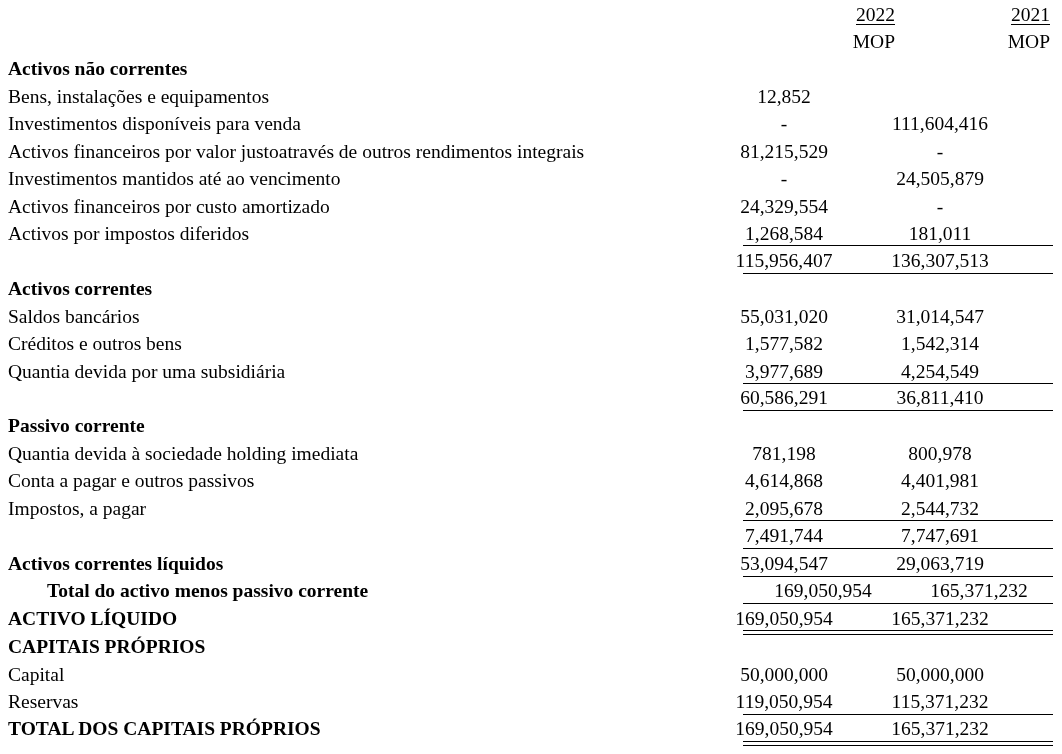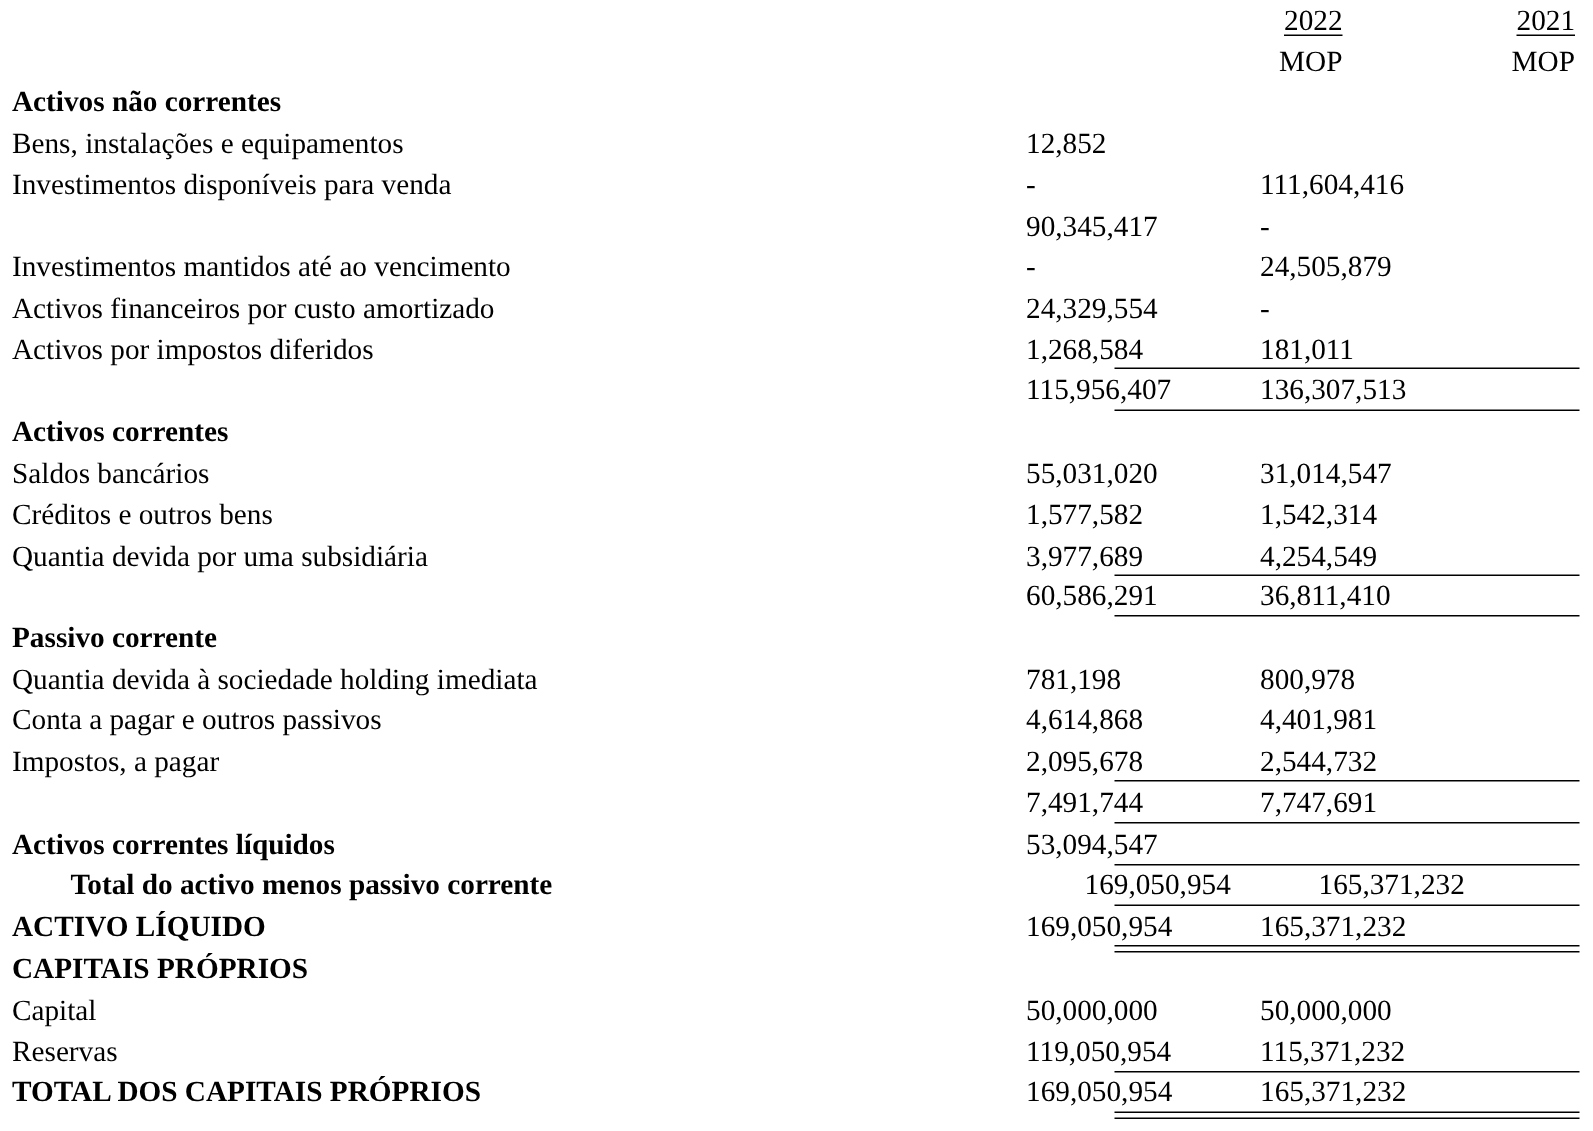--- a/index.html
+++ b/index.html
@@ -38,21 +38,21 @@
     }
     .row .label {
       position: absolute;
       left: 8px;
       white-space: nowrap;
     }
     .row.bold .label { font-weight: bold; }
     .row .v1, .row .v2 {
       position: absolute;
       width: 200px;
-      text-align: left;
+      text-align: center;
       white-space: nowrap;
     }
     .row .v1 { left: 684px; }
     .row .v2 { left: 840px; }
     .rule {
       position: absolute;
       left: 743px;
       width: 310px;
       height: 0;
       border-top: 1.6px solid #000;
@@ -77,21 +77,22 @@
 <div class="row" style="top:82.5px;">
   <span class="label">Bens, instalações e equipamentos</span>
   <span class="v1">12,852</span>
 </div>
 <div class="row" style="top:110px;">
   <span class="label">Investimentos disponíveis para venda</span>
   <span class="v1">-</span>
   <span class="v2">111,604,416</span>
 </div>
 <div class="row" style="top:137.5px;">
-  <span class="v1">90,345,417</span>
+  <span class="label">Activos financeiros por valor justoatravés de outros rendimentos integrais</span>
+  <span class="v1">81,215,529</span>
   <span class="v2">-</span>
 </div>
 <div class="row" style="top:165px;">
   <span class="label">Investimentos mantidos até ao vencimento</span>
   <span class="v1">-</span>
   <span class="v2">24,505,879</span>
 </div>
 <div class="row" style="top:192.5px;">
   <span class="label">Activos financeiros por custo amortizado</span>
   <span class="v1">24,329,554</span>
@@ -155,20 +156,21 @@
 <div class="rule" style="top:520px;"></div>
 <div class="row" style="top:522px;">
   <span class="v1">7,491,744</span>
   <span class="v2">7,747,691</span>
 </div>
 <div class="rule" style="top:548px;"></div>
 
 <div class="row bold" style="top:550px;">
   <span class="label">Activos correntes líquidos</span>
   <span class="v1">53,094,547</span>
+  <span class="v2">29,063,719</span>
 </div>
 <div class="rule" style="top:576px;"></div>
 <div class="row bold" style="top:577px;margin-left:39px;">
   <span class="label">Total do activo menos passivo corrente</span>
   <span class="v1">169,050,954</span>
   <span class="v2">165,371,232</span>
 </div>
 <div class="rule" style="top:603px;"></div>
 <div class="row bold" style="top:605px;">
   <span class="label">ACTIVO LÍQUIDO</span>

